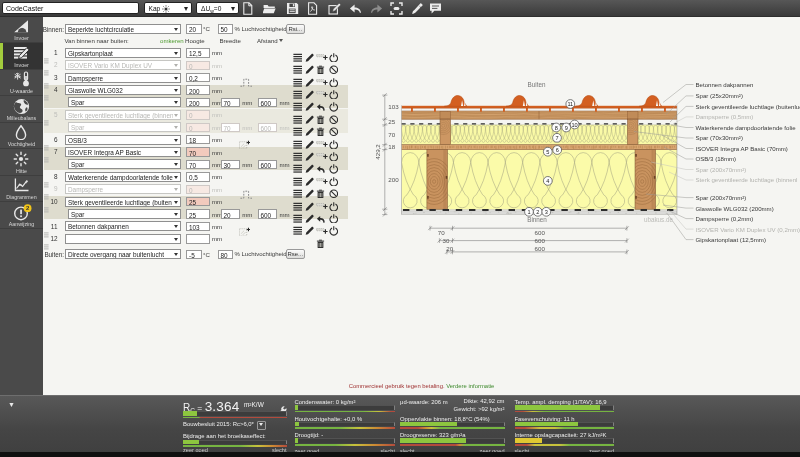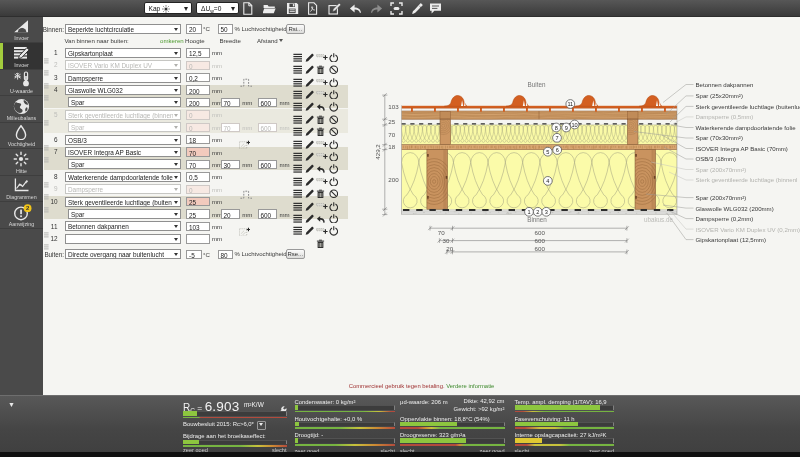--- a/index.html
+++ b/index.html
@@ -83,20 +83,21 @@
   border:1px solid #9a9a9a; border-radius:1px; }
 #bb-dd span { position:absolute; left:1.9px; top:1.4px; width:0; height:0;
   border-left:2.6px solid transparent; border-right:2.6px solid transparent; border-top:3.8px solid #ececec; }
 </style>
 </head>
 <body>
 
 <div id="page">
 
   <div id="toolbar" class="abs">
+    <input id="project-input" class="abs" value="CodeCaster" style="">
     <div class="tb-select abs" style="left:143.5px;width:48.5px">
       <span><span>Kap</span> <span style="display:inline-block;vertical-align:-1.5px"><svg width="8" height="8" viewBox="0 0 8 8">
               <circle cx="4" cy="4" r="1.5" fill="#333"></circle>
               <g stroke="#333" stroke-width="0.7">
                 <path d="M4,0.2 V1.6 M4,6.4 V7.8 M0.2,4 H1.6 M6.4,4 H7.8 M1.3,1.3 L2.3,2.3 M5.7,5.7 L6.7,6.7 M6.7,1.3 L5.7,2.3 M2.3,5.7 L1.3,6.7"></path>
               </g>
             </svg></span></span>
       <span class="selarr"></span>
     </div>
     <div class="tb-select abs" style="left:196px;width:43px">
@@ -1118,21 +1119,21 @@
 </g>
 </svg>
 
   <div id="commercial" class="abs">
     <span class="red">Commercieel gebruik tegen betaling.</span>
     <span class="green">Verdere informatie</span>
   </div>
 
   <div id="statusbar" class="abs">
     <div id="sb-collapse" class="abs">▼</div>
-    <div id="rc-line" class="abs"><span class="r1">R</span><span class="r2">C</span><span class="r3"> <span>=</span> </span><span class="r4">6,903</span> <span class="r5">m²K/W</span></div>
+    <div id="rc-line" class="abs"><span class="r1">R</span><span class="r2">C</span><span class="r3"> <span>=</span> </span><span class="r4">3,364</span> <span class="r5">m²K/W</span></div>
     <span class="abs" style="left:276.5px;top:4.5px"><svg width="10" height="9" viewBox="0 0 10 9">
           <path d="M9.4,2.2 a2.6,2.6 0 0 1 -3.4,3.3 L2.6,8.8 a1.1,1.1 0 0 1 -1.6,-1.6 L4.4,3.9 a2.6,2.6 0 0 1 3.3,-3.4 L6,2.2 L7.4,3.6 z" fill="#e8e8e8"></path>
         </svg></span>
 
     <div class="st-text" style="left:183px;top:24.6px">Bouwbesluit 2015: Rc&gt;6,0*</div>
     <div id="bb-dd" class="abs">
         <span></span>
       </div>
     <div class="st-text" style="left:183px;top:36.7px">Bijdrage aan het broeikaseffect:</div>
     <div class="st-foot" style="left:183px;top:50.6px">zeer goed</div>

